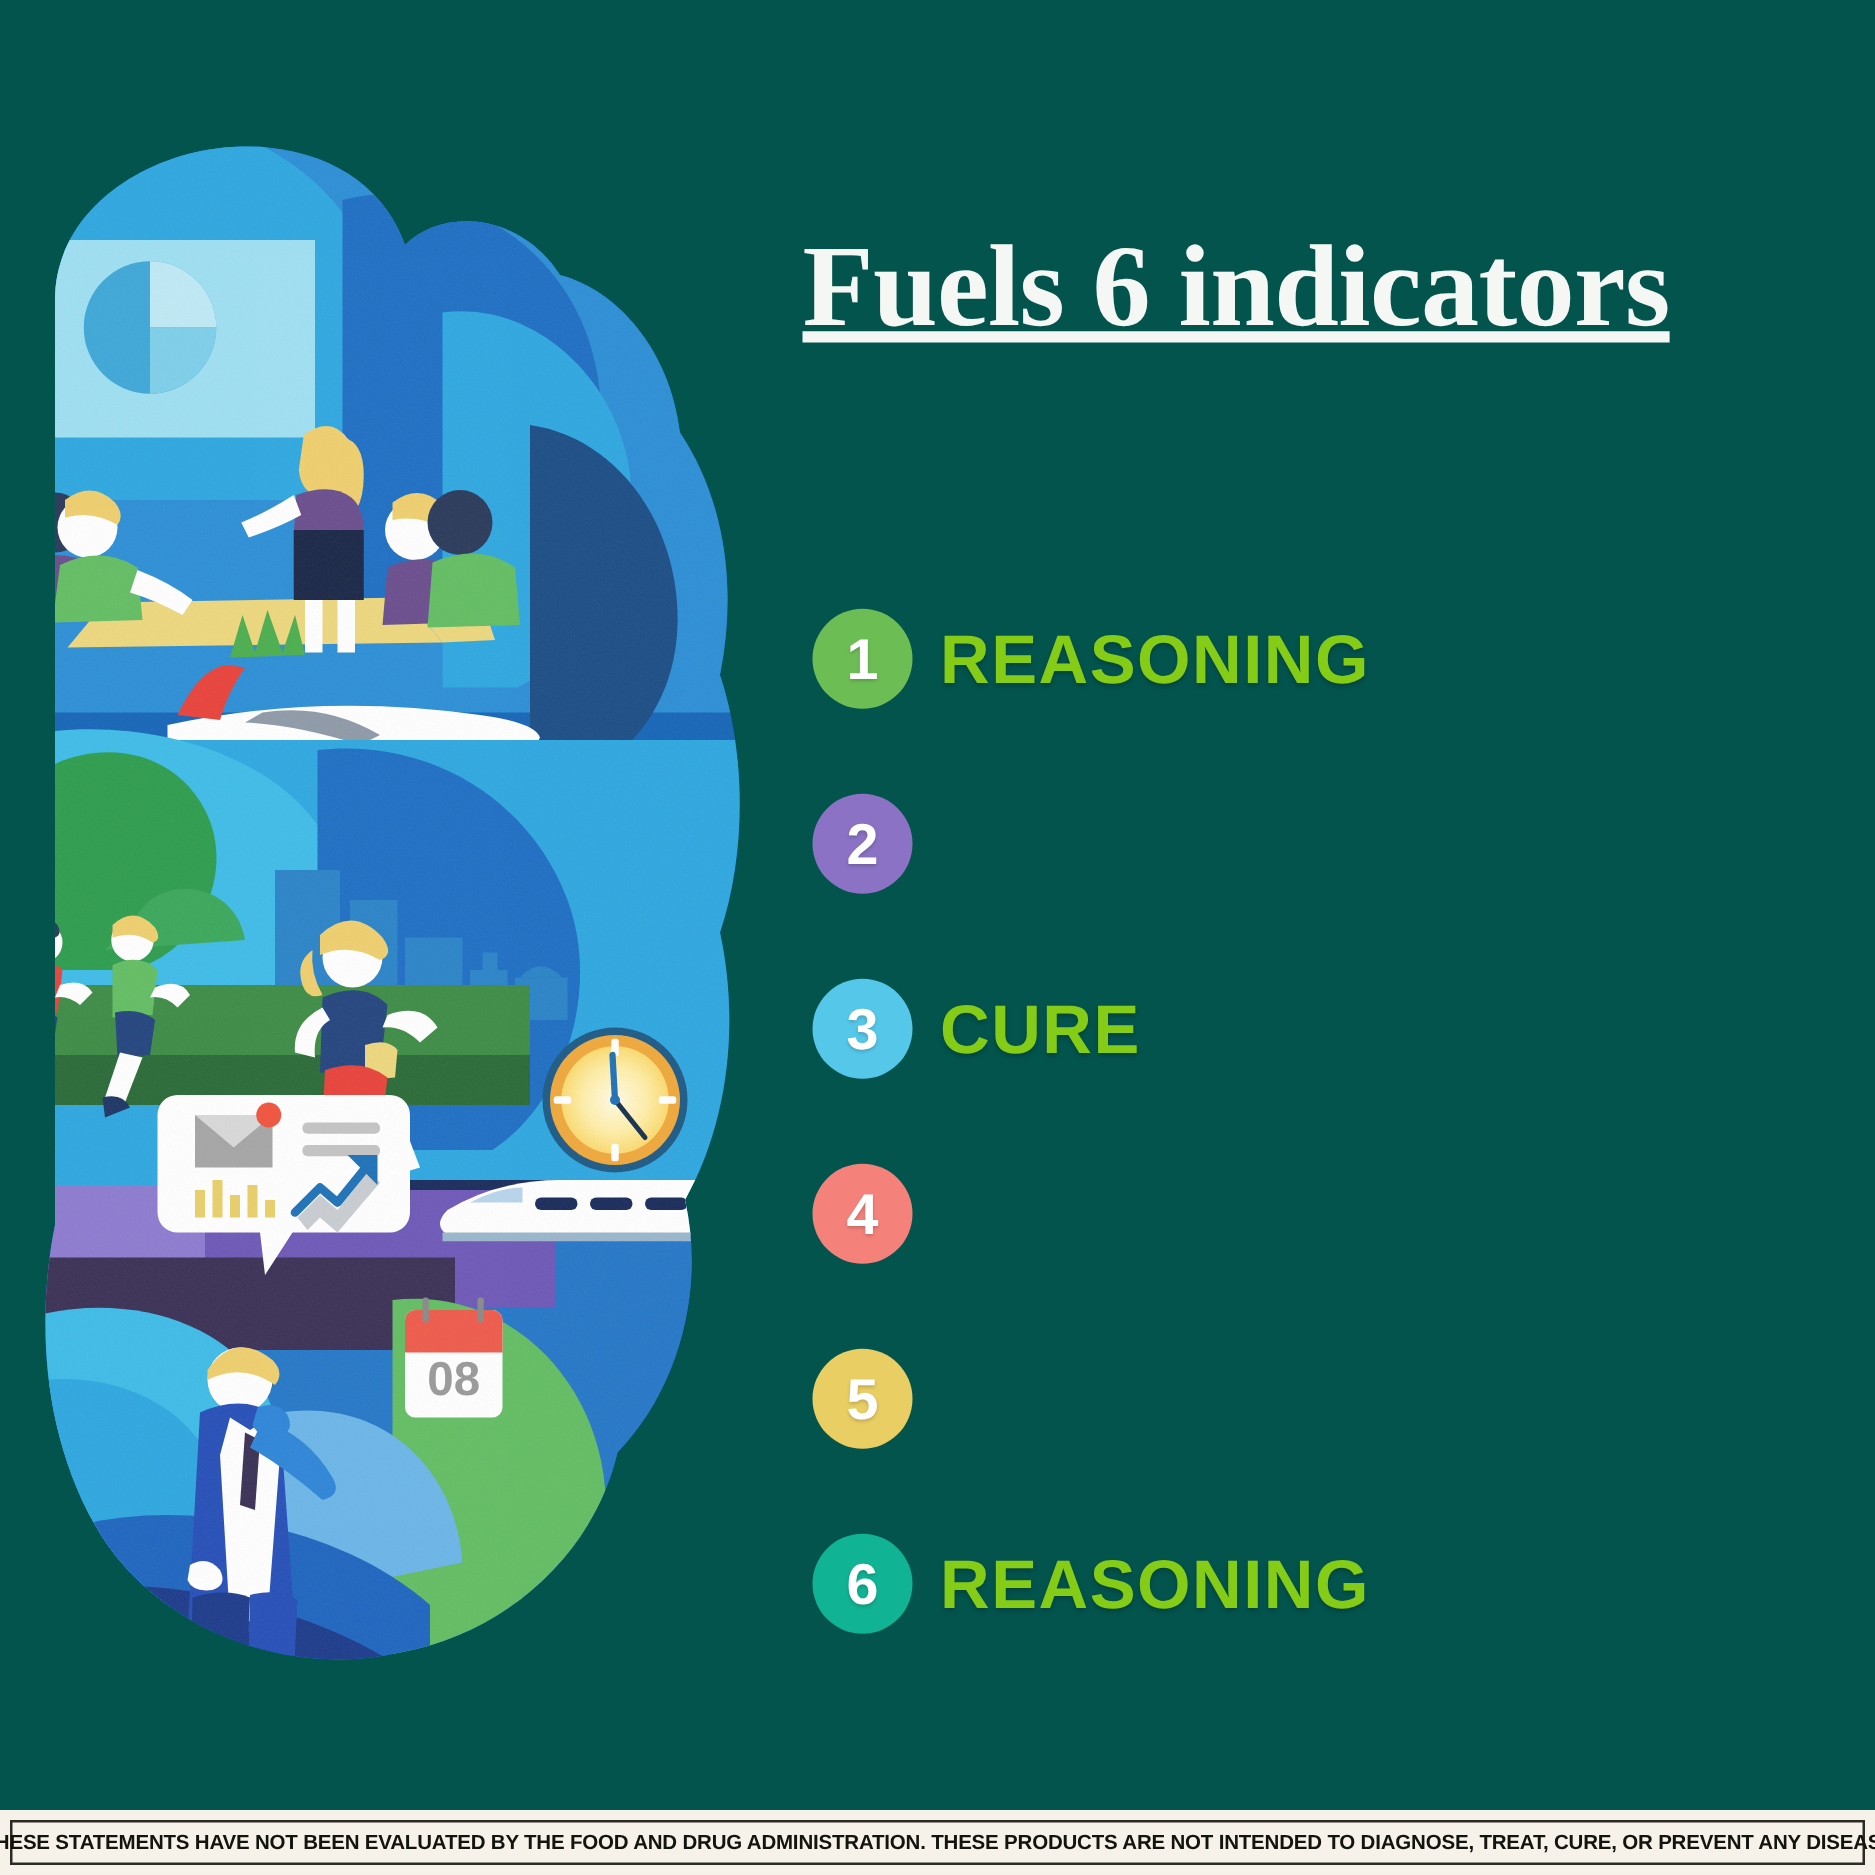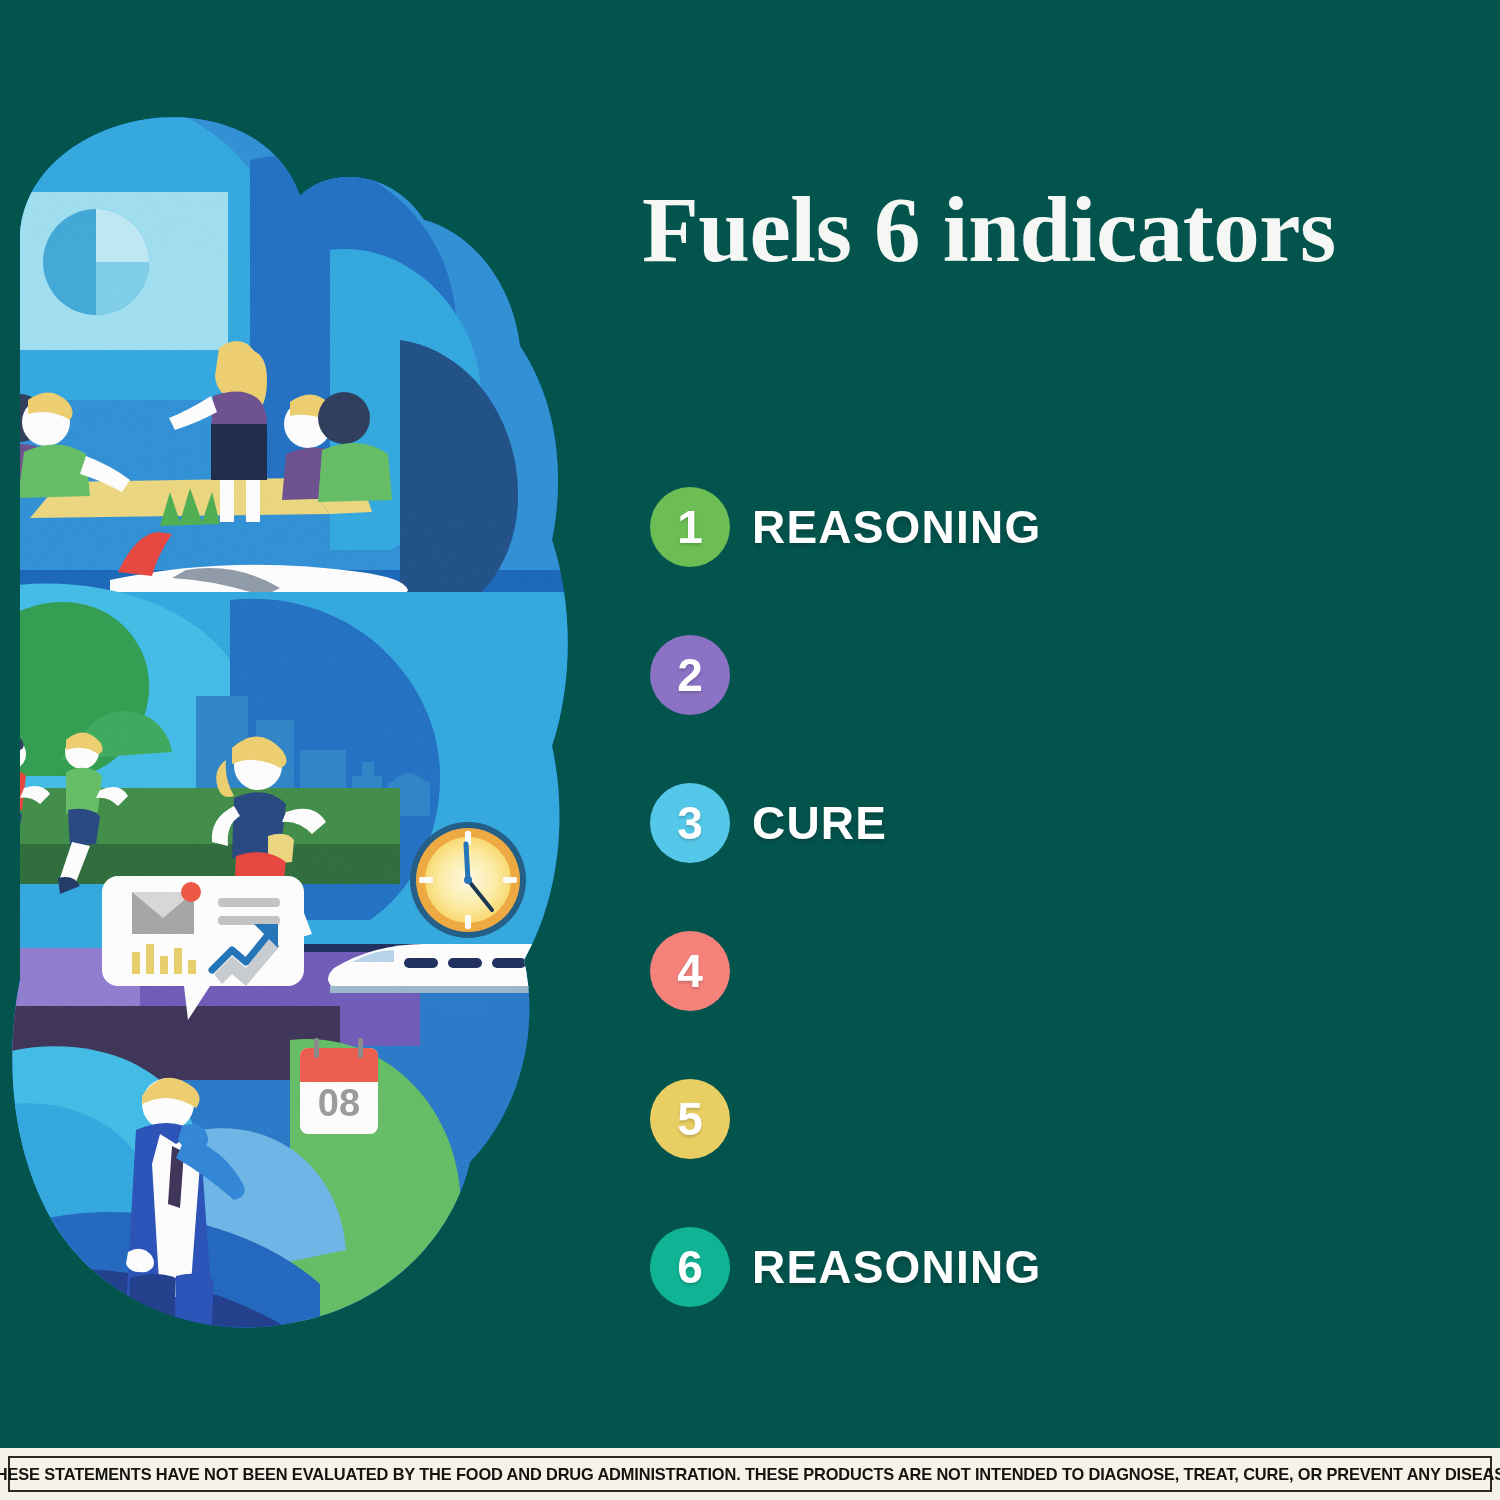--- a/index.html
+++ b/index.html
@@ -12,34 +12,35 @@
   #stage {
     position: relative;
     width: 1500px; height: 1500px;
     background: #04544E;
   }
 
   
   #brain-illustration {
     position: absolute;
     left: 0; top: 100px;
-    width: 580px; height: 1265px;
+    width: 580px; height: 1265px; padding-left: 24px;
   }
 
   
   #page-title {
     position: absolute;
     left: 642px; top: 178px;
     width: 800px;
     color: #F4F7F3;
     font-family: "Liberation Serif", serif;
     font-weight: 700;
     font-size: 93px;
     line-height: 1.12;
     letter-spacing: -0.5px;
+    text-decoration: underline;
   }
 
   
   #indicator-list {
     position: absolute;
     left: 650px; top: 487px;
     width: 800px;
   }
   .indicator-row {
     display: flex;
@@ -55,23 +56,23 @@
     align-items: center;
     justify-content: center;
     color: #FFFFFF;
     font-weight: 700;
     font-size: 46px;
     line-height: 1;
     text-shadow: 0 2px 3px rgba(0,0,0,0.18);
   }
   .indicator-label {
     margin-left: 22px;
-    color: #ffffff;
+    color: #84cc16;
     font-weight: 700;
-    font-size: 46px;
+    font-size: 55px;
     letter-spacing: 1.2px;
     line-height: 1;
     text-shadow: 0 3px 4px rgba(0,0,0,0.20);
     white-space: nowrap;
   }
 
   
   #disclaimer-bar {
     position: absolute;
     left: 0; bottom: 0;

